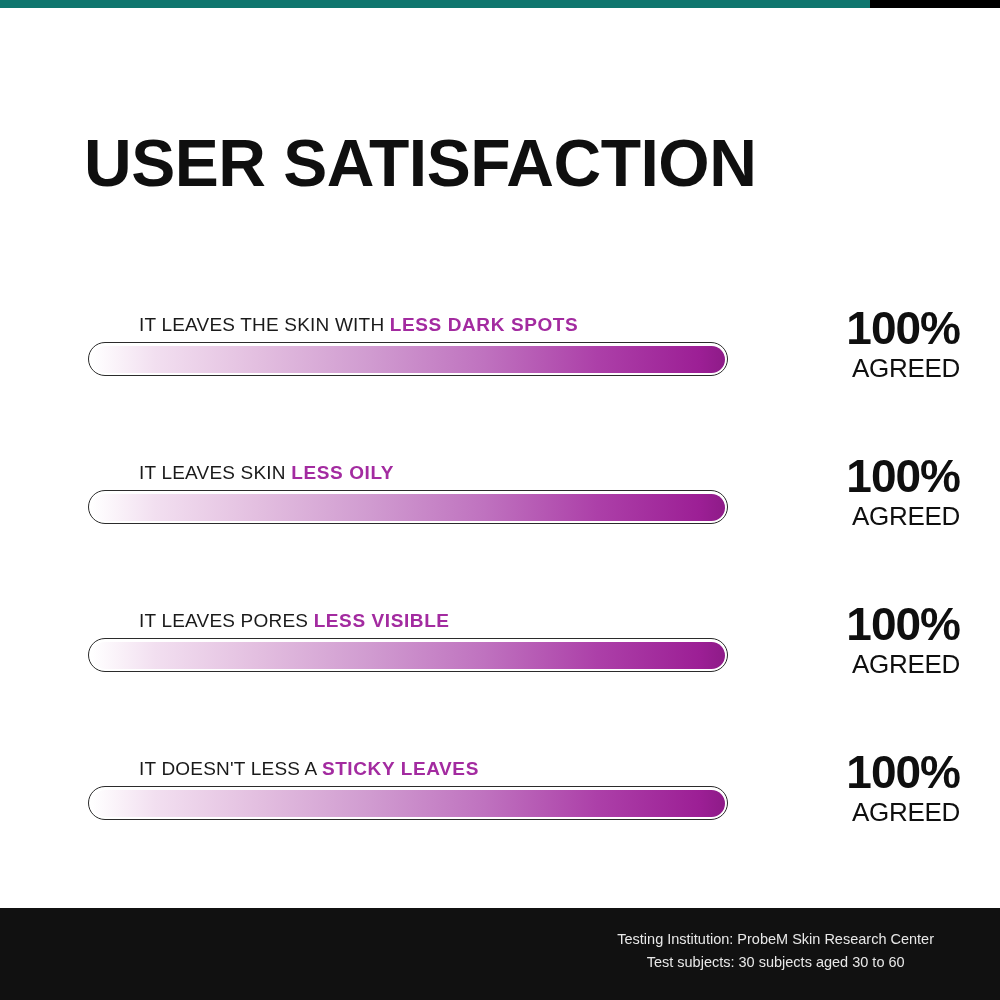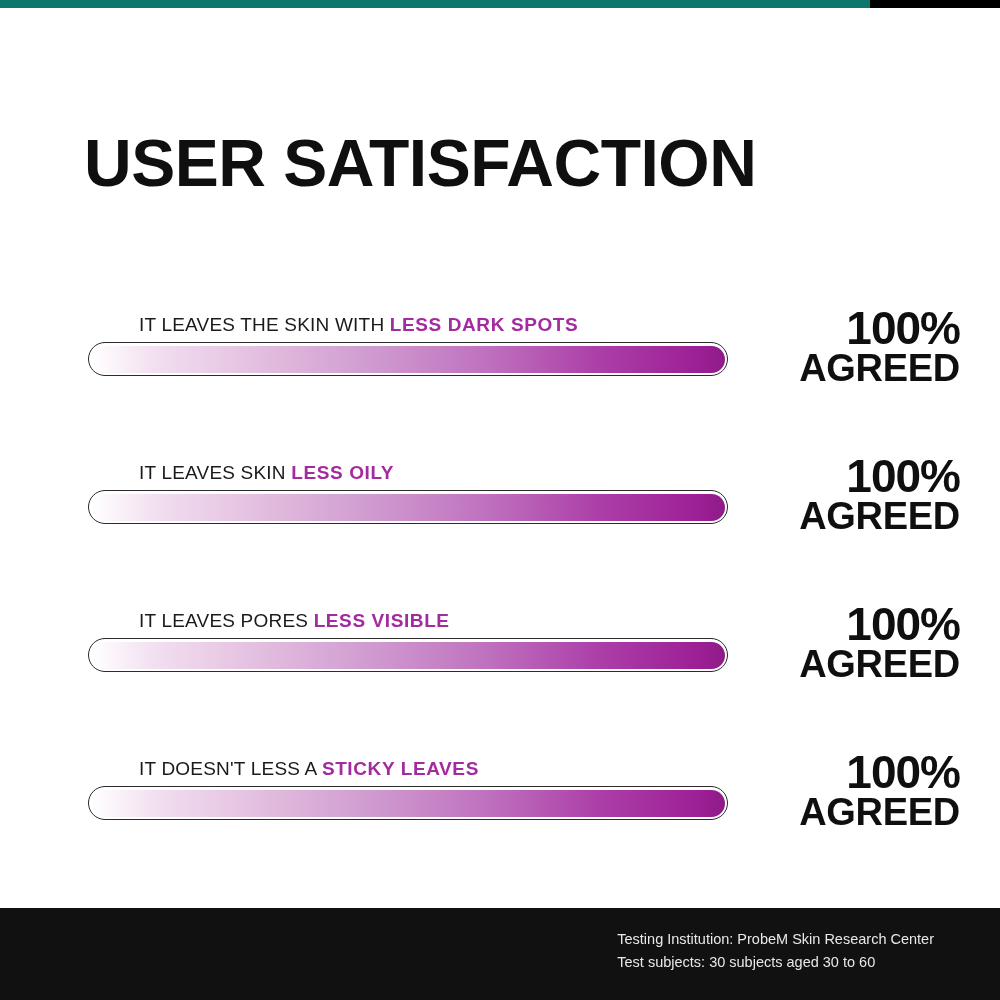--- a/index.html
+++ b/index.html
@@ -103,41 +103,41 @@
     text-align: right;
   }
   .pct {
     font-size: 46px;
     line-height: 44px;
     font-weight: 800;
     color: #0f0f0f;
     letter-spacing: -1px;
   }
   .agreed {
-    font-size: 38px;
+    font-size: 26px;
     line-height: 33px;
-    font-weight: 700;
+    font-weight: 400;
     color: #0f0f0f;
     letter-spacing: -0.3px;
     margin-top: 2px;
   }
 
   .footer {
     position: absolute;
     left: 0;
     bottom: 0;
     width: 1000px;
     height: 92px;
     background: #111111;
   }
   .footer-lines {
     position: absolute;
     right: 66px;
     top: 20px;
-    text-align: left;
+    text-align: center;
     color: #e8e8e8;
     font-size: 14.5px;
     line-height: 22.5px;
   }
 </style>
 </head>
 <body>
 
 <div class="poster">
 

